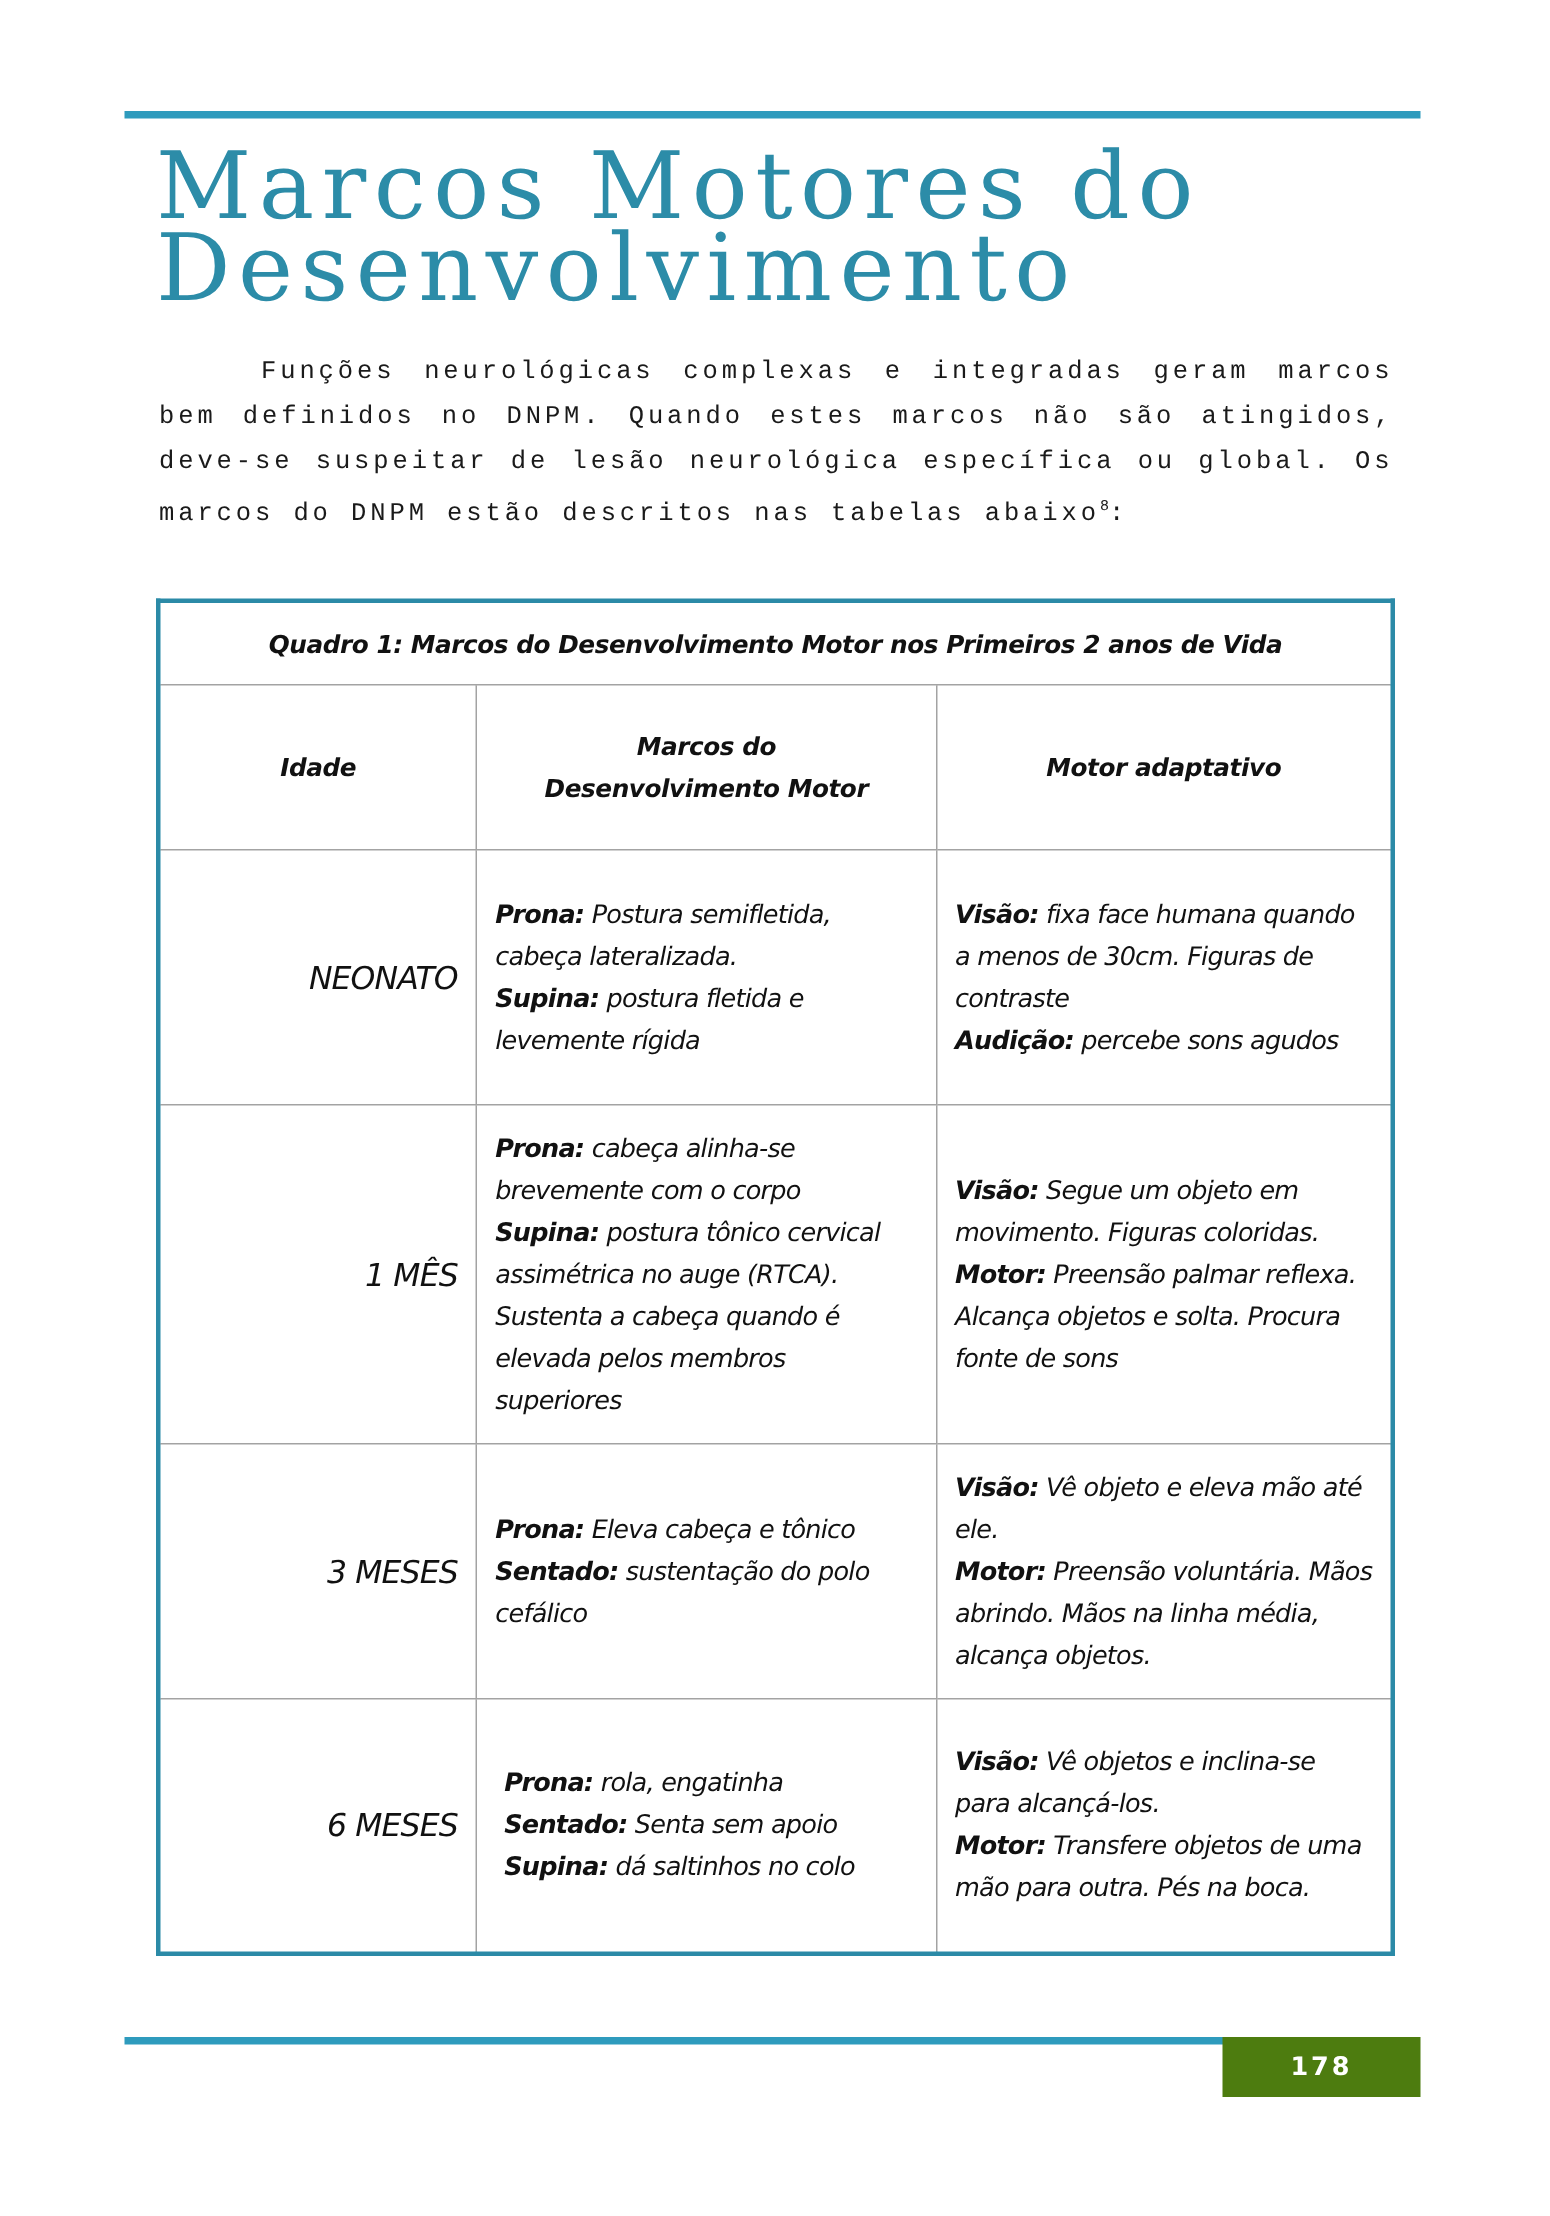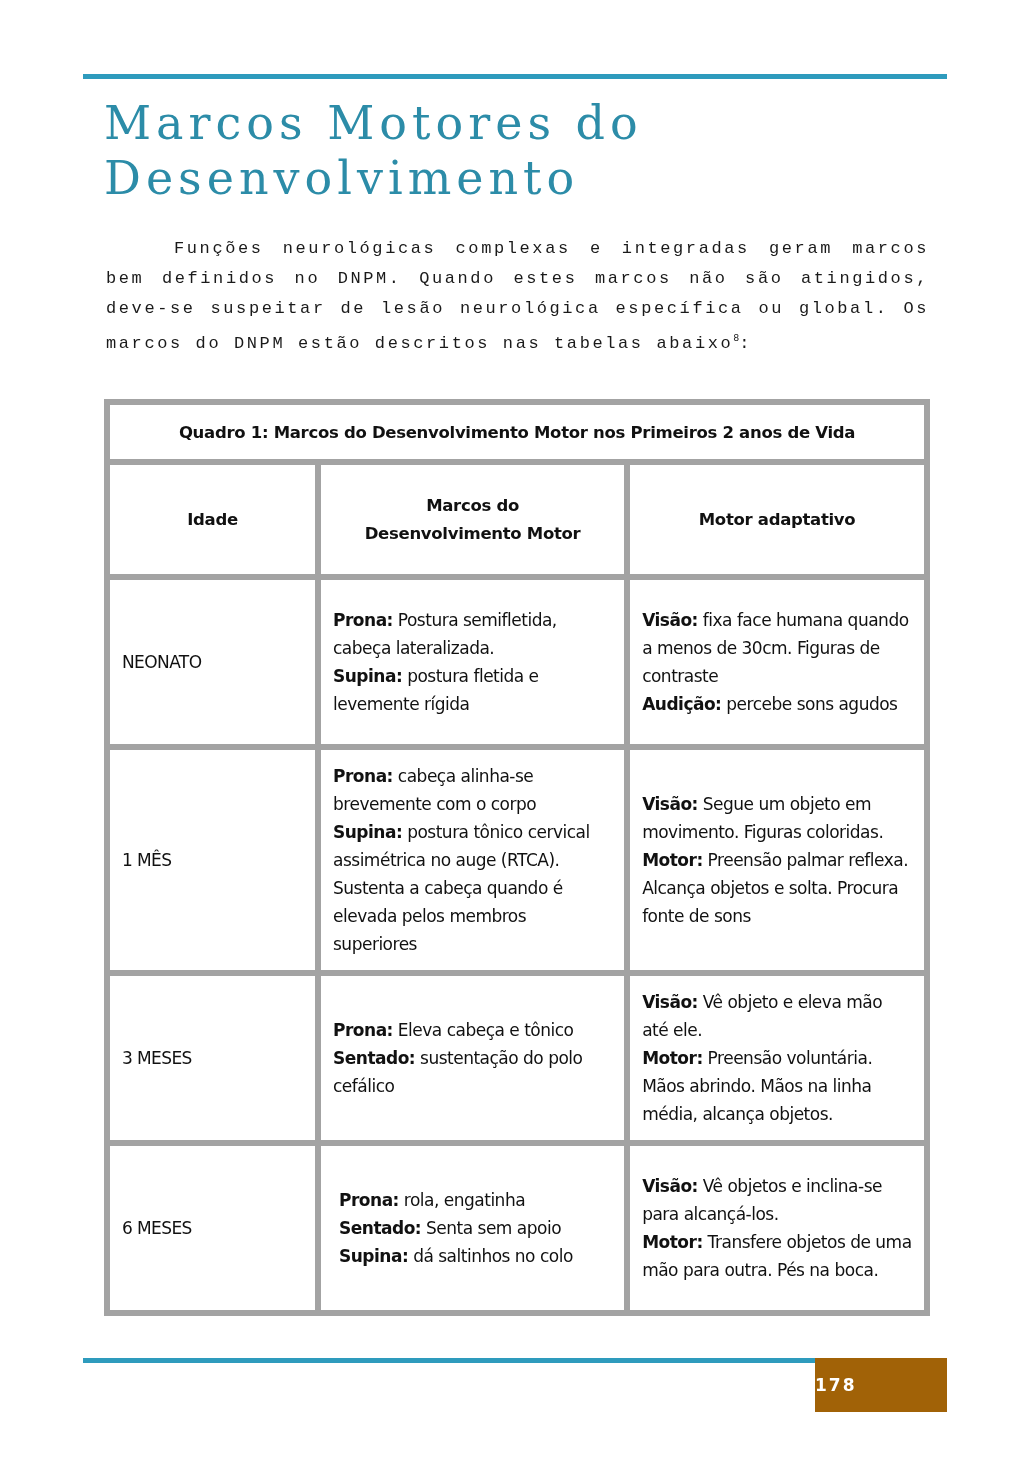--- a/index.html
+++ b/index.html
@@ -1,31 +1,31 @@
 <!DOCTYPE html>
 <html><head>
 <meta charset="utf-8">
 <style>
   html, body { margin: 0; padding: 0; background: #ffffff; }
   body { width: 1033px; height: 1477px; position: relative; overflow: hidden; font-family: "DejaVu Sans", sans-serif; color: #111; }
   .top-rule { position: absolute; left: 83px; top: 74px; width: 864px; height: 5px; background: #2e9bbd; }
-  .title { position: absolute; left: 104px; top: 96px; margin: 0; font-family: "DejaVu Serif", serif; font-weight: normal; font-size: 46px; line-height: 55px; letter-spacing: 5px; color: #2c8ca8; }
+  .title { position: absolute; left: 104px; top: 96px; margin: 0; font-family: "DejaVu Serif", serif; font-weight: normal; font-size: 62px; line-height: 55px; letter-spacing: 5px; color: #2c8ca8; }
   .intro { position: absolute; left: 106px; top: 234px; width: 823px; margin: 0; font-family: Liberation Mono, monospace; font-size: 17px; line-height: 30px; letter-spacing: 2.6px; text-align: justify; color: #1a1a1a; text-indent: 68px; }
   .intro sup { font-size: 10px; letter-spacing: 0; }
   table.quadro { position: absolute; left: 104px; top: 399px; width: 826px; border-collapse: collapse; border: 3px solid #2b8aa7; font-family: "DejaVu Sans", sans-serif; font-size: 17px; }
-  table.quadro td, table.quadro th { border: 6px solid #a3a3a3; padding: 0 12px; vertical-align: middle; }
+  table.quadro td, table.quadro th { border: 1px solid #a3a3a3; padding: 0 12px; vertical-align: middle; font-style: italic; }
   .caption-cell { height: 54px; text-align: center; font-weight: bold; font-size: 16.5px; letter-spacing: -0.3px; }
   .head-row th { height: 109px; font-weight: bold; font-size: 16.5px; text-align: center; letter-spacing: -0.3px; line-height: 28px; }
-  .col-age { width: 187px; text-align: left; font-size: 17px; letter-spacing: -0.6px; }
+  .col-age { width: 187px; text-align: right; font-size: 21px; letter-spacing: -0.6px; }
   .col-marcos { width: 276px; }
   .col-adapt { width: 280px; }
   .cell-lines { line-height: 28px; letter-spacing: -0.5px; }
   .cell-lines b { font-weight: bold; }
   .footer-rule { position: absolute; left: 83px; top: 1358px; width: 740px; height: 5px; background: #2e9bbd; }
-  .page-box { position: absolute; left: 815px; top: 1358px; width: 132px; height: 54px; background: #a16207; color: #fff; font-weight: bold; font-size: 17px; letter-spacing: 2px; display: flex; align-items: center; justify-content: flex-start; }
+  .page-box { position: absolute; left: 815px; top: 1358px; width: 132px; height: 40px; background: #4d7c0f; color: #fff; font-weight: bold; font-size: 17px; letter-spacing: 2px; display: flex; align-items: center; justify-content: center; }
 </style>
 </head>
 <body>
 
 <div class="top-rule"></div>
 
 <h1 class="title">
   <span>Marcos Motores do</span><br>
   <span>Desenvolvimento</span>
 </h1>

